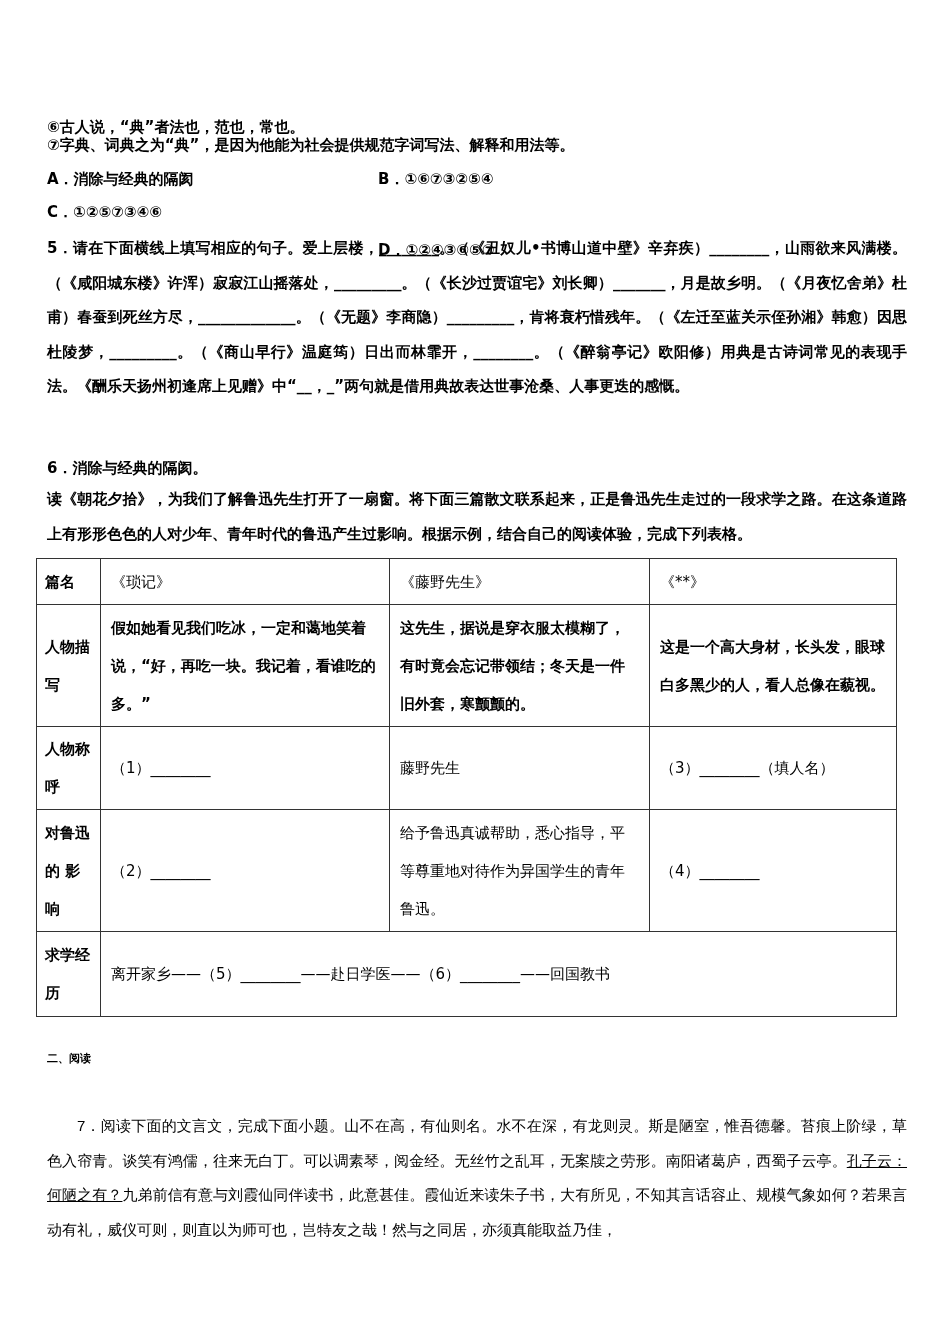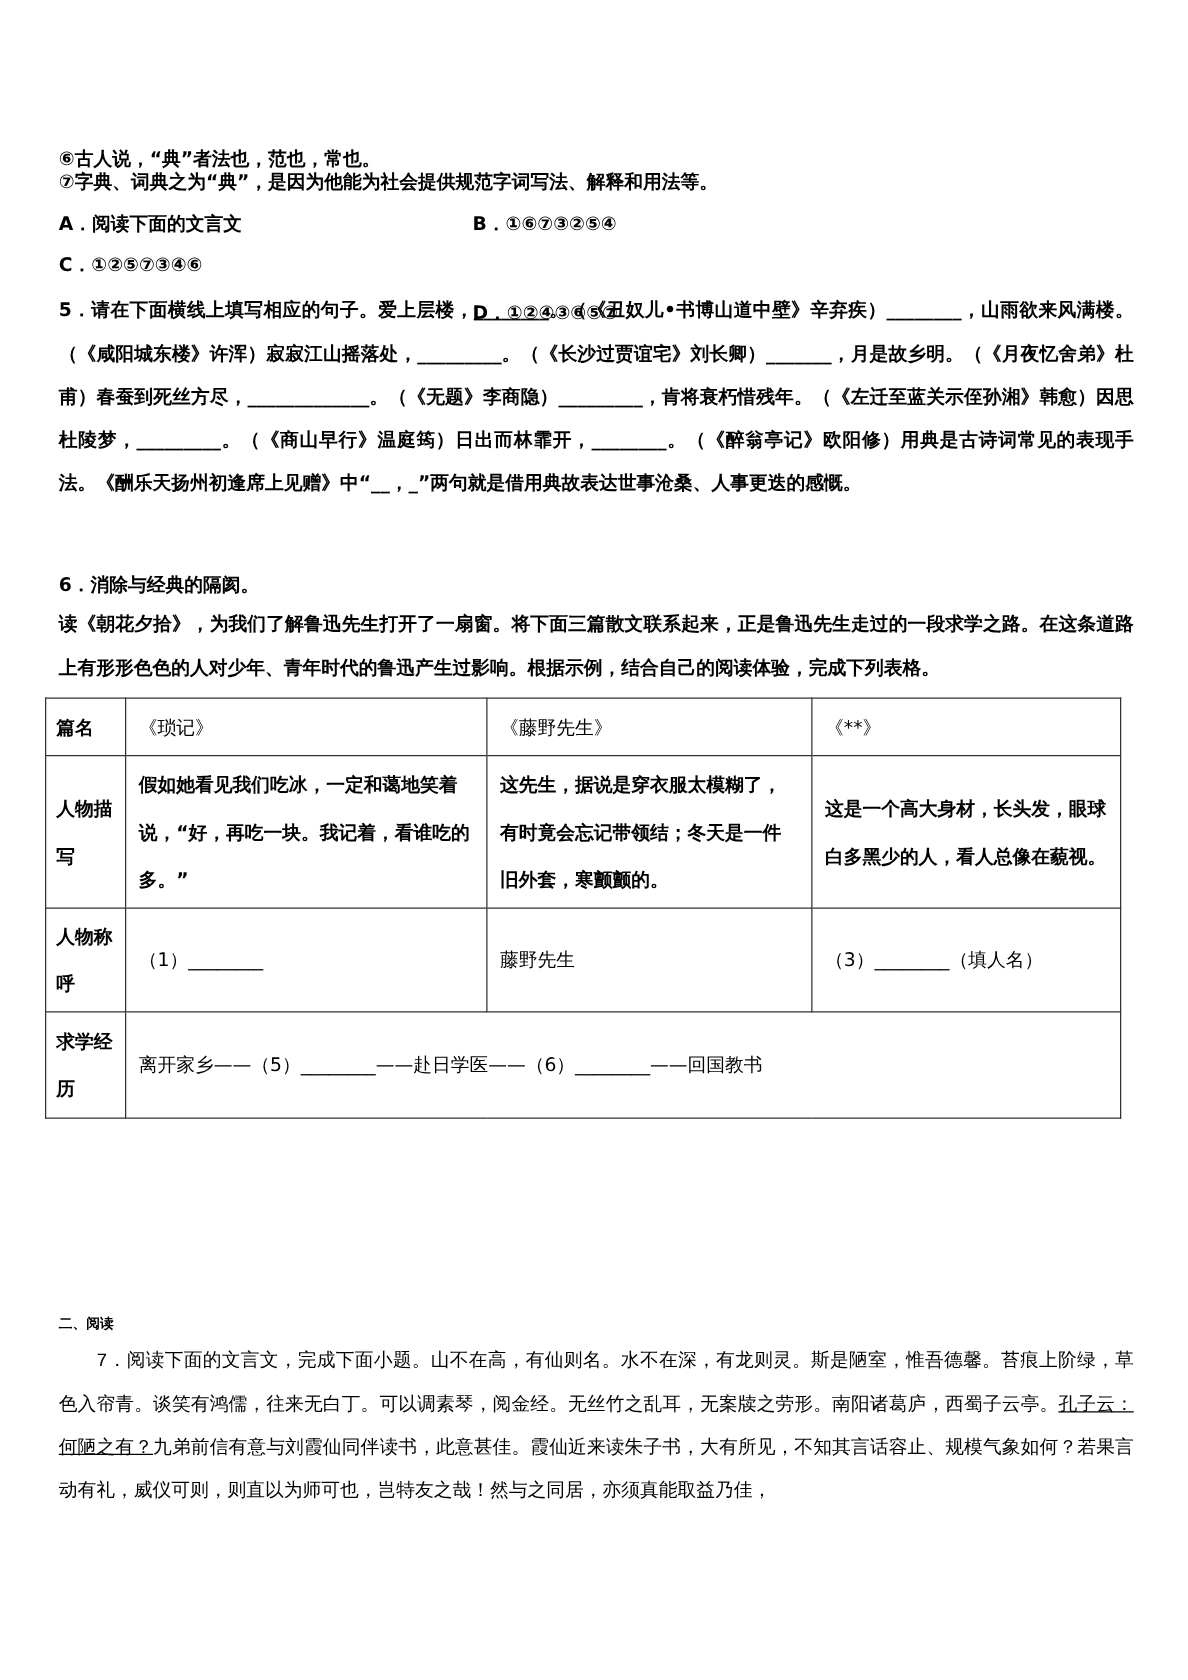--- a/index.html
+++ b/index.html
@@ -10,31 +10,31 @@
     .para { position: absolute; left: 47px; width: 860px; font-size: 15px; font-weight: bold; line-height: 34.5px; text-align: justify; text-align-last: left; }
     table.grid { position: absolute; left: 36px; top: 558px; width: 861px; border-collapse: collapse; font-size: 15px; }
     table.grid td { border: 1.5px solid #333; vertical-align: middle; padding: 0 10px; line-height: 38px; }
     table.grid td.head { width: 47px; padding: 0 8px; font-weight: bold; }
     .r1 td { height: 45px; }
     .r2 td { height: 121px; font-weight: bold; }
     .r3 td { height: 82px; }
     .r4 td { height: 121px; }
     .r5 td { height: 84px; }
     .section { position: absolute; left: 47px; top: 1051px; font-size: 11px; font-weight: bold; }
-    .serif { font-family: Liberation Mono, monospace; font-weight: normal; }
+    .serif { font-family: Liberation Sans, sans-serif; font-weight: normal; margin-top: 36px; }
     .q7 { position: absolute; left: 47px; width: 860px; top: 1073px; font-size: 15px; line-height: 34.5px; text-align: justify; text-align-last: left; }
     .u { text-decoration: underline; }
   </style>
 </head>
 <body>
 
 <div class="line" style="top:117px;text-align:center;">⑥古人说，“典”者法也，范也，常也。</div>
 <div class="line" style="top:135px;">⑦字典、词典之为“典”，是因为他能为社会提供规范字词写法、解释和用法等。</div>
 
-<div class="opt" style="left:47px; top:169px;">A．阅读下面的文言文</div>
+<div class="opt" style="left:47px; top:169px;">A．消除与经典的隔阂</div>
 <div class="opt" style="left:378px; top:169px;">B．①⑥⑦③②⑤④</div>
 <div class="opt" style="left:47px; top:202px;">C．①②⑤⑦③④⑥</div>
 <div class="opt" style="left:378px; top:202px;margin-top:38px;">D．①②④③⑥⑤⑦</div>
 
 <div class="para" style="top:231px;">5．请在下面横线上填写相应的句子。爱上层楼，________。（《丑奴儿•书博山道中壁》辛弃疾）________，山雨欲来风满楼。（《咸阳城东楼》许浑）寂寂江山摇落处，_________。（《长沙过贾谊宅》刘长卿）_______，月是故乡明。（《月夜忆舍弟》杜甫）春蚕到死丝方尽，_____________。（《无题》李商隐）_________，肯将衰朽惜残年。（《左迁至蓝关示侄孙湘》韩愈）因思杜陵梦，_________。（《商山早行》温庭筠）日出而林霏开，________。（《醉翁亭记》欧阳修）用典是古诗词常见的表现手法。《酬乐天扬州初逢席上见赠》中“__，_”两句就是借用典故表达世事沧桑、人事更迭的感慨。</div>
 
 <div class="line" style="top:458px;">6．消除与经典的隔阂。</div>
 <div class="para" style="top:482px;">读《朝花夕拾》，为我们了解鲁迅先生打开了一扇窗。将下面三篇散文联系起来，正是鲁迅先生走过的一段求学之路。在这条道路上有形形色色的人对少年、青年时代的鲁迅产生过影响。根据示例，结合自己的阅读体验，完成下列表格。</div>
 
 <table class="grid">
@@ -50,20 +50,26 @@
     <td>假如她看见我们吃冰，一定和蔼地笑着说，“好，再吃一块。我记着，看谁吃的多。”</td>
     <td>这先生，据说是穿衣服太模糊了，有时竟会忘记带领结；冬天是一件旧外套，寒颤颤的。</td>
     <td>这是一个高大身材，长头发，眼球白多黑少的人，看人总像在藐视。</td>
   </tr>
   <tr class="r3">
     <td class="head">人物称呼</td>
     <td>（1）________</td>
     <td>藤野先生</td>
     <td>（3）________（填人名）</td>
   </tr>
+  <tr class="r4">
+    <td class="head">对鲁迅的 影响</td>
+    <td>（2）________</td>
+    <td>给予鲁迅真诚帮助，悉心指导，平等尊重地对待作为异国学生的青年鲁迅。</td>
+    <td>（4）________</td>
+  </tr>
   <tr class="r5">
     <td class="head">求学经历</td>
     <td colspan="3">离开家乡——（5）________——赴日学医——（6）________——回国教书</td>
   </tr>
 </tbody>
   </table>
 
 <div class="section">二、阅读</div>
 
 <div class="q7 serif"><span style="padding-left:30px;">7．阅读下面的文言文，完成下面小题。山不在高，有仙则名。水不在深，有龙则灵。斯是陋室，惟吾德馨。苔痕上阶绿，草色入帘青。谈笑有鸿儒，往来无白丁。可以调素琴，阅金经。无丝竹之乱耳，无案牍之劳形。南阳诸葛庐，西蜀子云亭。</span><span class="u">孔子云：何陋之有？</span><span>九弟前信有意与刘霞仙同伴读书，此意甚佳。霞仙近来读朱子书，大有所见，不知其言话容止、规模气象如何？若果言动有礼，威仪可则，则直以为师可也，岂特友之哉！然与之同居，亦须真能取益乃佳，</span></div>

